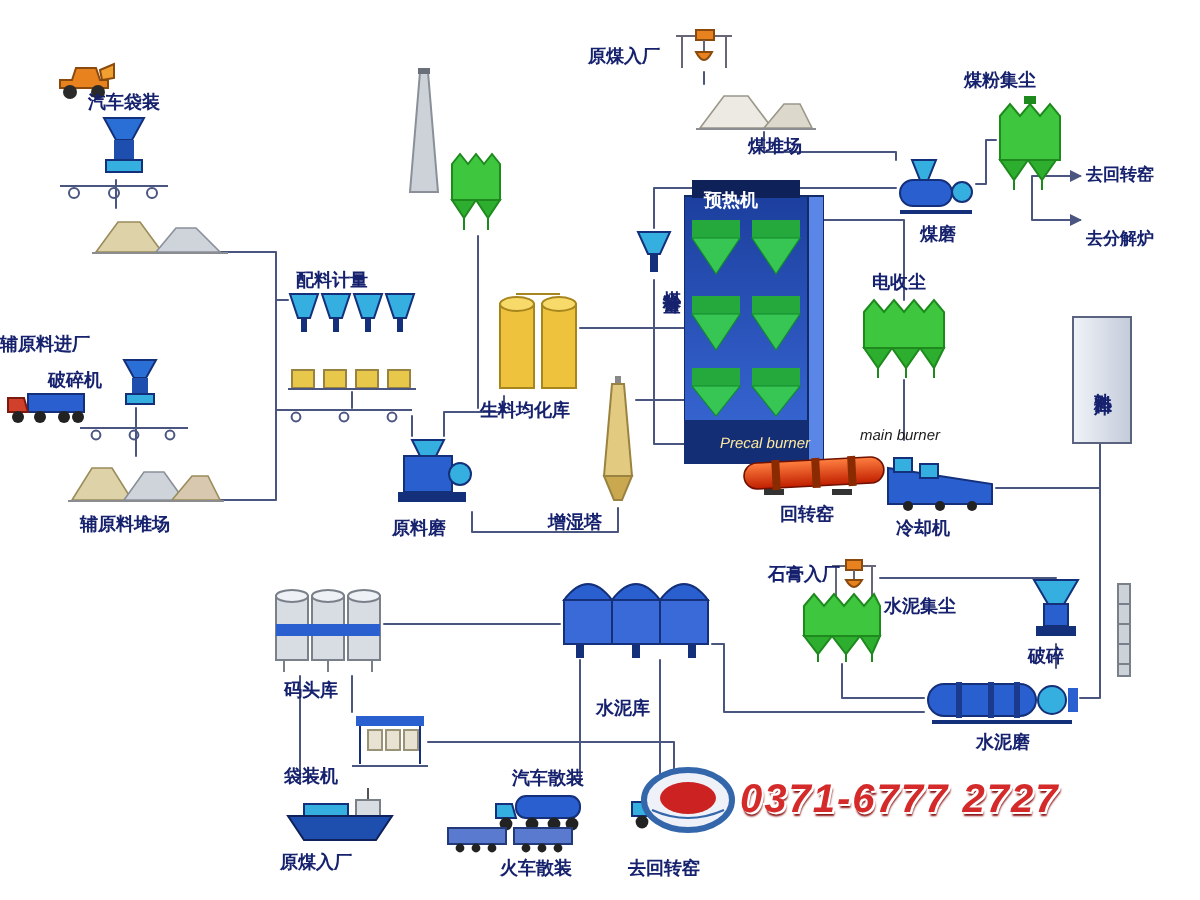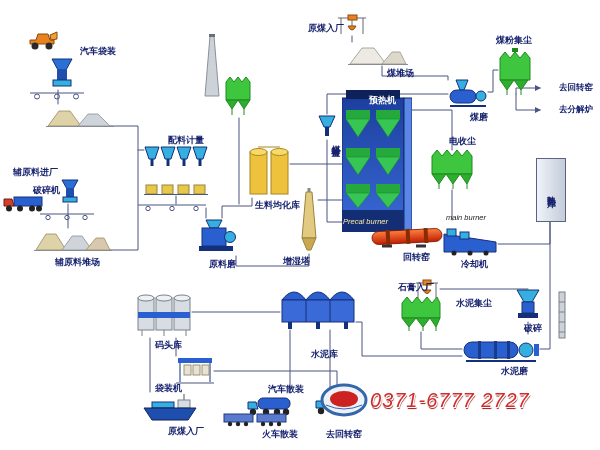--- a/index.html
+++ b/index.html
@@ -1,30 +1,30 @@
 <!DOCTYPE html>
 <html><head>
 <meta charset="utf-8">
 <style>
   html,body{margin:0;padding:0;background:#fff;}
   #stage{position:relative;width:600px;height:450px;background:#fff;overflow:hidden;
          font-family:"Liberation Sans","DejaVu Sans",sans-serif;}
   #wires{position:absolute;left:0;top:0;}
   .ic{position:absolute;display:block;}
   .lbl{position:absolute;font-size:9px;font-weight:bold;color:#16226e;
-       text-align:right;line-height:1.15;white-space:nowrap;}
+       text-align:left;line-height:1.15;white-space:nowrap;}
   .lbl.en{font-size:7.5px;font-weight:normal;font-style:italic;color:#1a1a1a;}
   .lbl.onTower{color:#fff;}
   .vlbl{position:absolute;writing-mode:vertical-rl;text-orientation:upright;
         font-size:9px;font-weight:bold;color:#16226e;letter-spacing:1px;}
   .clinker{position:absolute;border:1px solid #5a6480;
            background:linear-gradient(90deg,#f0f3f8,#c4ccda);
            display:flex;align-items:center;justify-content:center;}
   .clinker .vlbl{position:static;}
-  .phone{position:absolute;font-size:20px;font-weight:normal;font-style:italic;
+  .phone{position:absolute;font-size:20px;font-weight:bold;font-style:italic;
          color:#d42a2a;letter-spacing:1px;white-space:nowrap;
          text-shadow:1px 1px 0 #ffffff,-1px -1px 0 #ffffff,1px 2px 1px #8a1010;}
 </style>
 </head>
 <body>
 
 <div id="stage">
 
   <svg id="wires" width="600" height="450">
     <defs>
@@ -403,31 +403,31 @@
   <div class="lbl" style="left:44px;top:46px;width:72px">汽车袋装</div>
   <div class="lbl" style="left:0px;top:167px;width:58px">辅原料进厂</div>
   <div class="lbl" style="left:24px;top:185px;width:36px">破碎机</div>
   <div class="lbl" style="left:40px;top:257px;width:60px">辅原料堆场</div>
   <div class="lbl" style="left:148px;top:135px;width:56px">配料计量</div>
   <div class="lbl" style="left:240px;top:200px;width:60px">生料均化库</div>
   <div class="lbl" style="left:196px;top:259px;width:40px">原料磨</div>
   <div class="lbl" style="left:274px;top:256px;width:36px">增湿塔</div>
   <div class="vlbl" style="left:329px;top:138px;height:56px">煤粉计量</div>
   <div class="lbl onTower" style="left:352px;top:95px;width:44px">预热机</div>
-  <div class="lbl en" style="left:343px;top:218px;width:62px;color:#ffe9a0;text-align:left">Precal burner</div>
+  <div class="lbl en" style="left:343px;top:218px;width:62px;color:#ffe9a0;text-align:right">Precal burner</div>
   <div class="lbl" style="left:390px;top:252px;width:40px">回转窑</div>
   <div class="lbl" style="left:448px;top:259px;width:40px">冷却机</div>
   <div class="lbl en" style="left:430px;top:214px;width:56px">main burner</div>
   <div class="lbl" style="left:436px;top:136px;width:40px">电收尘</div>
   <div class="lbl" style="left:294px;top:23px;width:50px">原煤入厂</div>
   <div class="lbl" style="left:374px;top:68px;width:40px">煤堆场</div>
   <div class="lbl" style="left:482px;top:35px;width:50px">煤粉集尘</div>
   <div class="lbl" style="left:460px;top:112px;width:28px">煤磨</div>
   <div class="lbl" style="left:543px;top:83px;width:50px;font-size:8.5px">去回转窑</div>
-  <div class="lbl" style="left:543px;top:105px;width:50px;font-size:8.5px">去分解炉</div>
+  <div class="lbl" style="left:543px;top:115px;width:50px;font-size:8.5px">去分解炉</div>
   <div class="lbl" style="left:384px;top:282px;width:50px">石膏入厂</div>
   <div class="lbl" style="left:514px;top:323px;width:28px">破碎</div>
   <div class="lbl" style="left:442px;top:298px;width:50px">水泥集尘</div>
   <div class="lbl" style="left:488px;top:366px;width:40px">水泥磨</div>
   <div class="lbl" style="left:298px;top:349px;width:40px">水泥库</div>
   <div class="lbl" style="left:142px;top:340px;width:40px">码头库</div>
   <div class="lbl" style="left:142px;top:383px;width:40px">袋装机</div>
   <div class="lbl" style="left:140px;top:426px;width:64px">原煤入厂</div>
   <div class="lbl" style="left:256px;top:384px;width:48px">汽车散装</div>
   <div class="lbl" style="left:250px;top:429px;width:48px">火车散装</div>

